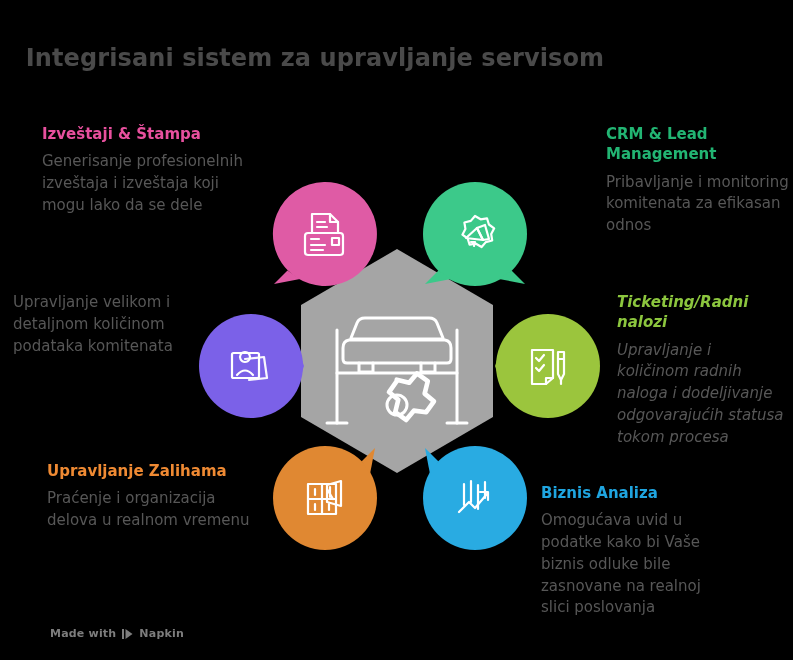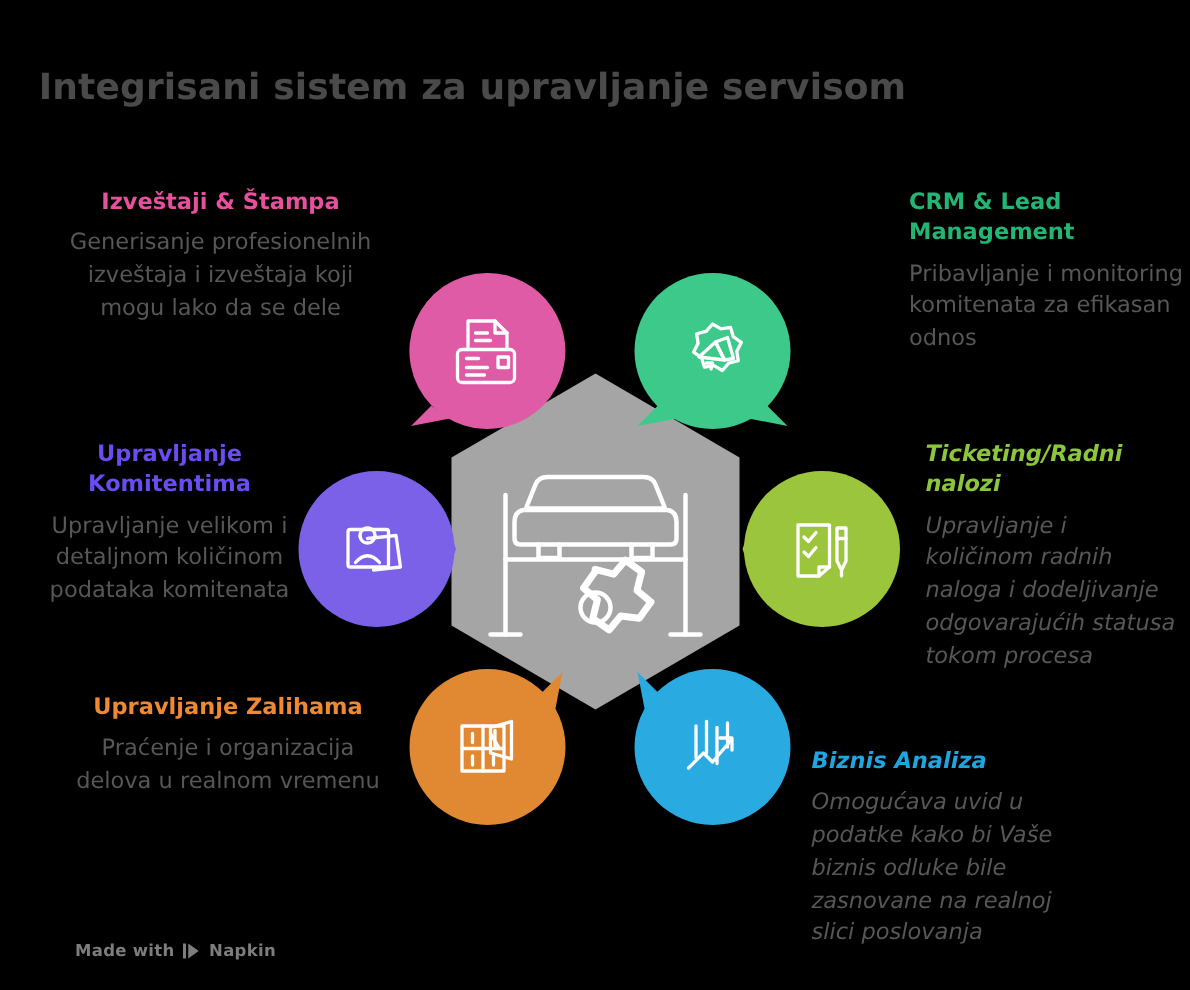--- a/index.html
+++ b/index.html
@@ -79,29 +79,29 @@
     font-size: 15px;
     font-weight: bold;
     line-height: 1.35;
     margin-bottom: 7px;
   }
   .block .body {
     font-size: 15px;
     line-height: 1.45;
     color: #575757;
   }
-  .align-right { text-align: center; }
+  .align-right { text-align: left; }
   .align-left  { text-align: left; }
 
   .blk-reports   { left: 42px;  top: 124px; }
   .blk-crm       { left: 558px; top: 124px; margin-left: 48px; }
   .blk-customers { left: 13px;  top: 292px; width: 200px; }
   .blk-ticketing { left: 617px; top: 292px; width: 170px; font-style: italic; }
   .blk-inventory { left: 47px;  top: 461px; }
-  .blk-analytics { left: 541px; top: 497px; width: 180px; font-style: italic; }
+  .blk-analytics { left: 541px; top: 483px; width: 180px; }
 
   
   #footer {
     position: absolute;
     left: 22px;
     bottom: 20px;
     display: flex;
     align-items: center;
     gap: 5px;
     font-size: 11px;
@@ -259,21 +259,20 @@
   <div class="heading" style="color: rgb(232, 80, 158);">Izveštaji &amp; Štampa</div>
   <div class="body">Generisanje profesionelnih izveštaja i izveštaja koji mogu lako da se dele</div>
 </div>
 
 <div class="block blk-crm align-left">
   <div class="heading" style="color: rgb(34, 181, 115);">CRM &amp; Lead Management</div>
   <div class="body">Pribavljanje i monitoring komitenata za efikasan odnos</div>
 </div>
 
 <div class="block blk-customers align-right">
-  <div class="heading" style="color: rgb(106, 76, 240);">Upravljanje Komitentima</div>
   <div class="body">Upravljanje velikom i detaljnom količinom podataka komitenata</div>
 </div>
 
 <div class="block blk-ticketing align-left">
   <div class="heading" style="color: rgb(140, 198, 62);">Ticketing/Radni nalozi</div>
   <div class="body">Upravljanje i količinom radnih naloga i dodeljivanje odgovarajućih statusa tokom procesa</div>
 </div>
 
 <div class="block blk-inventory align-right">
   <div class="heading" style="color: rgb(239, 138, 51);">Upravljanje Zalihama</div>

